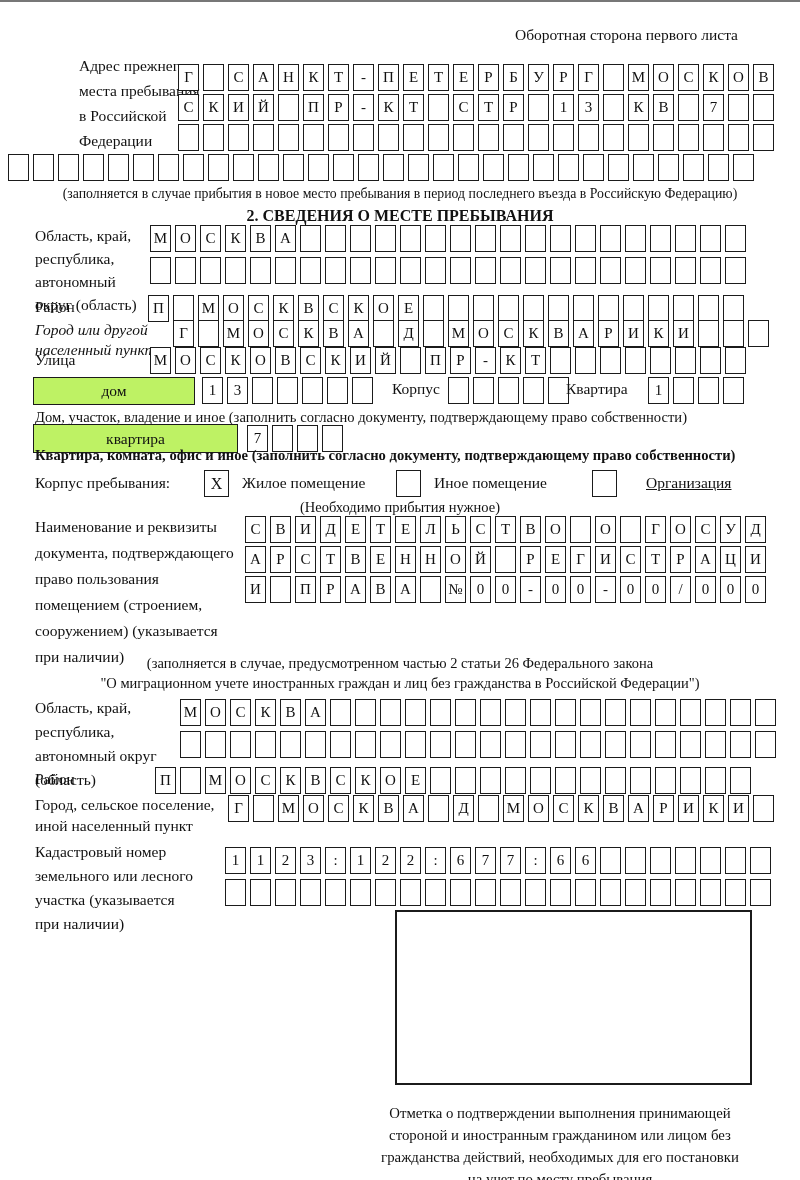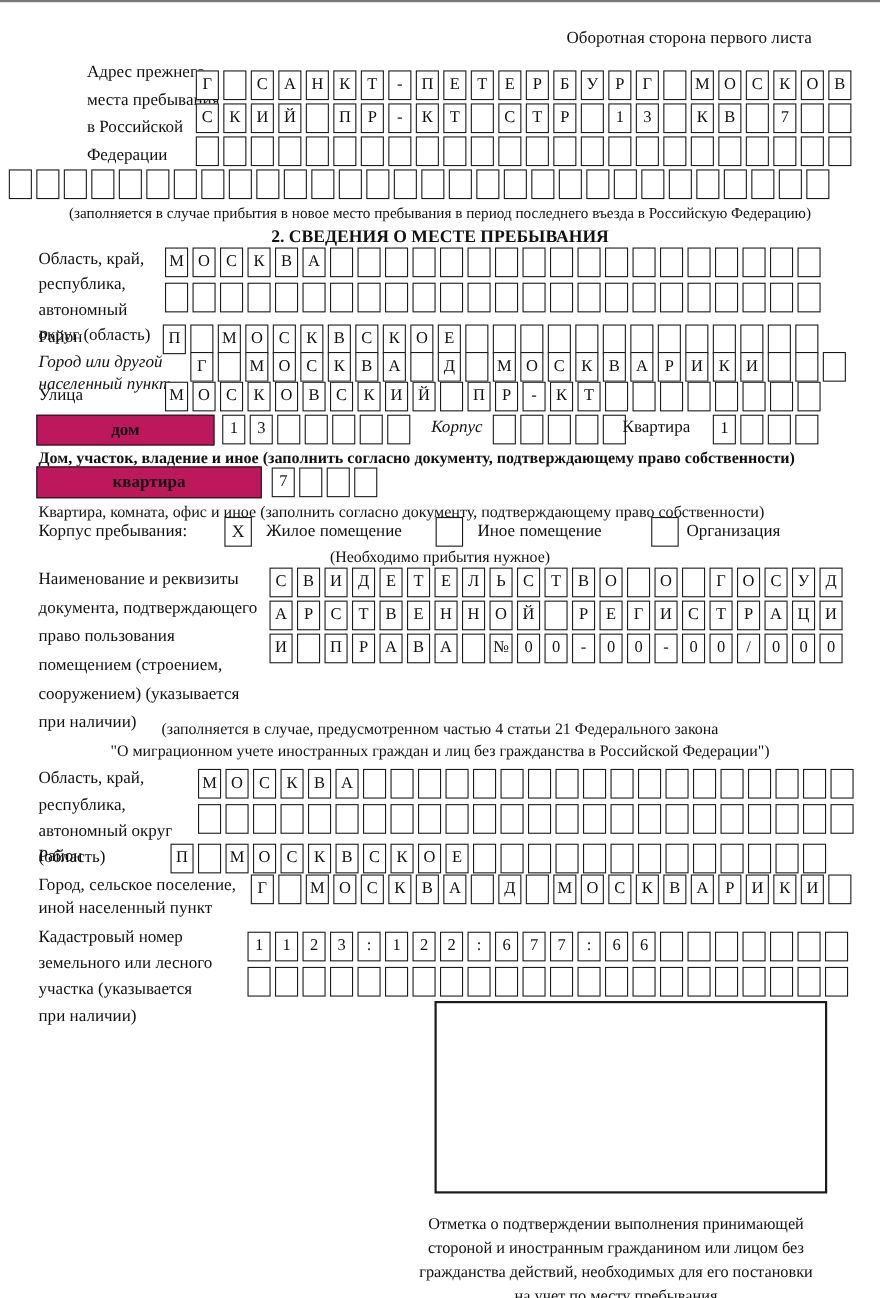--- a/index.html
+++ b/index.html
@@ -6,21 +6,21 @@
   body{width:800px;height:1180px;font-family:"Liberation Serif","DejaVu Serif",serif;color:#111;}
   #page{position:relative;width:800px;height:1180px;background:#fff;overflow:hidden;border-top:2px solid #777;}
   .abs{position:absolute;}
   .label{font-size:15.5px;line-height:25px;}
   .small-label{font-size:15.5px;}
   .boxrow{position:absolute;display:flex;gap:4px;}
   .box{box-sizing:border-box;flex:0 0 auto;width:21px;height:27px;border:1.8px solid #1b1b1b;
        display:inline-flex;align-items:center;justify-content:center;font-size:15px;line-height:1;
        background:#fff;}
   .field-rect{position:absolute;box-sizing:border-box;border:1.8px solid #1b1b1b;display:flex;
-       align-items:center;justify-content:center;font-size:15.5px;background:#be185d;font-weight:bold;}
+       align-items:center;justify-content:center;font-size:15.5px;background:#bef264;}
   .caption{position:absolute;left:0;width:800px;text-align:center;font-size:13.8px;}
   .left-caption{position:absolute;font-size:14.6px;}
   .title{position:absolute;left:0;width:800px;text-align:center;font-weight:bold;font-size:16px;}
   .cb{box-sizing:border-box;width:25px;height:27px;border:1.8px solid #1b1b1b;display:inline-flex;
       align-items:center;justify-content:center;font-size:16px;background:#fff;}
   .stamp-box{position:absolute;box-sizing:border-box;border:2px solid #1b1b1b;background:#fff;}
   .stamp-caption{position:absolute;text-align:center;font-size:14.8px;line-height:22px;margin-top:12px;}
   .note-line{position:absolute;left:0;width:800px;text-align:center;font-size:14.5px;}
 </style>
 </head>
@@ -286,53 +286,53 @@
   <div class="field-rect" style="left:33px;top:375px;width:162px;height:28px;">дом</div>
   <div class="boxrow" style="left:202px;top:375px;">
       <span class="box">1</span>
       <span class="box">3</span>
       <span class="box"></span>
       <span class="box"></span>
       <span class="box"></span>
       <span class="box"></span>
       <span class="box"></span>
     </div>
-  <div class="abs small-label" style="left:392px;top:378px;font-style:italic;">Корпус</div>
+  <div class="abs small-label" style="left:392px;top:378px;">Корпус</div>
   <div class="boxrow" style="left:448px;top:375px;">
       <span class="box"></span>
       <span class="box"></span>
       <span class="box"></span>
       <span class="box"></span>
       <span class="box"></span>
     </div>
   <div class="abs small-label" style="left:566px;top:378px;">Квартира</div>
   <div class="boxrow" style="left:648px;top:375px;">
       <span class="box">1</span>
       <span class="box"></span>
       <span class="box"></span>
       <span class="box"></span>
     </div>
-  <div class="left-caption" style="left:35px;top:407px;width:760px;font-weight:bold;">Дом, участок, владение и иное (заполнить согласно документу, подтверждающему право собственности)</div>
+  <div class="left-caption" style="left:35px;top:407px;width:760px;">Дом, участок, владение и иное (заполнить согласно документу, подтверждающему право собственности)</div>
 
   <div class="field-rect" style="left:33px;top:422px;width:205px;height:29px;">квартира</div>
   <div class="boxrow" style="left:247px;top:423px;">
       <span class="box">7</span>
       <span class="box"></span>
       <span class="box"></span>
       <span class="box"></span>
     </div>
-  <div class="left-caption" style="left:35px;top:456px;width:760px;">Квартира, комната, офис и иное (заполнить согласно документу, подтверждающему право собственности)</div>
+  <div class="left-caption" style="left:35px;top:445px;width:760px;font-weight:bold;">Квартира, комната, офис и иное (заполнить согласно документу, подтверждающему право собственности)</div>
 
   <div class="abs small-label" style="left:35px;top:472px;">Корпус пребывания:</div>
   <span class="cb abs" style="left:204px;top:468px;">X</span>
   <div class="abs small-label" style="left:242px;top:472px;">Жилое помещение</div>
   <span class="cb abs" style="left:396px;top:468px;"></span>
   <div class="abs small-label" style="left:434px;top:472px;">Иное помещение</div>
   <span class="cb abs" style="left:592px;top:468px;"></span>
-  <div class="abs small-label" style="left:624px;top:472px;">Организация</div>
+  <div class="abs small-label" style="left:646px;top:472px;text-decoration:underline;">Организация</div>
   <div class="note-line" style="top:497px;">(Необходимо прибытия нужное)</div>
 
   <div class="abs label" style="left:35px;top:512px;width:210px;line-height:26px;">Наименование и реквизиты<br>документа, подтверждающего<br>право пользования<br>помещением (строением,<br>сооружением) (указывается<br>при наличии)</div>
   <div class="boxrow" style="left:245px;top:514px;">
       <span class="box">С</span>
       <span class="box">В</span>
       <span class="box">И</span>
       <span class="box">Д</span>
       <span class="box">Е</span>
       <span class="box">Т</span>
@@ -392,21 +392,21 @@
       <span class="box">0</span>
       <span class="box">-</span>
       <span class="box">0</span>
       <span class="box">0</span>
       <span class="box">/</span>
       <span class="box">0</span>
       <span class="box">0</span>
       <span class="box">0</span>
     </div>
 
-  <div class="note-line" style="top:653px;">(заполняется в случае, предусмотренном частью 4 статьи 21 Федерального закона</div>
+  <div class="note-line" style="top:653px;">(заполняется в случае, предусмотренном частью 2 статьи 26 Федерального закона</div>
   <div class="note-line" style="top:673px;">"О миграционном учете иностранных граждан и лиц без гражданства в Российской Федерации")</div>
 
   <div class="abs label" style="left:35px;top:694px;width:170px;line-height:24px;">Область, край,<br>республика,<br>автономный округ<br>(область)</div>
   <div class="boxrow" style="left:180px;top:697px;">
       <span class="box">М</span>
       <span class="box">О</span>
       <span class="box">С</span>
       <span class="box">К</span>
       <span class="box">В</span>
       <span class="box">А</span>

